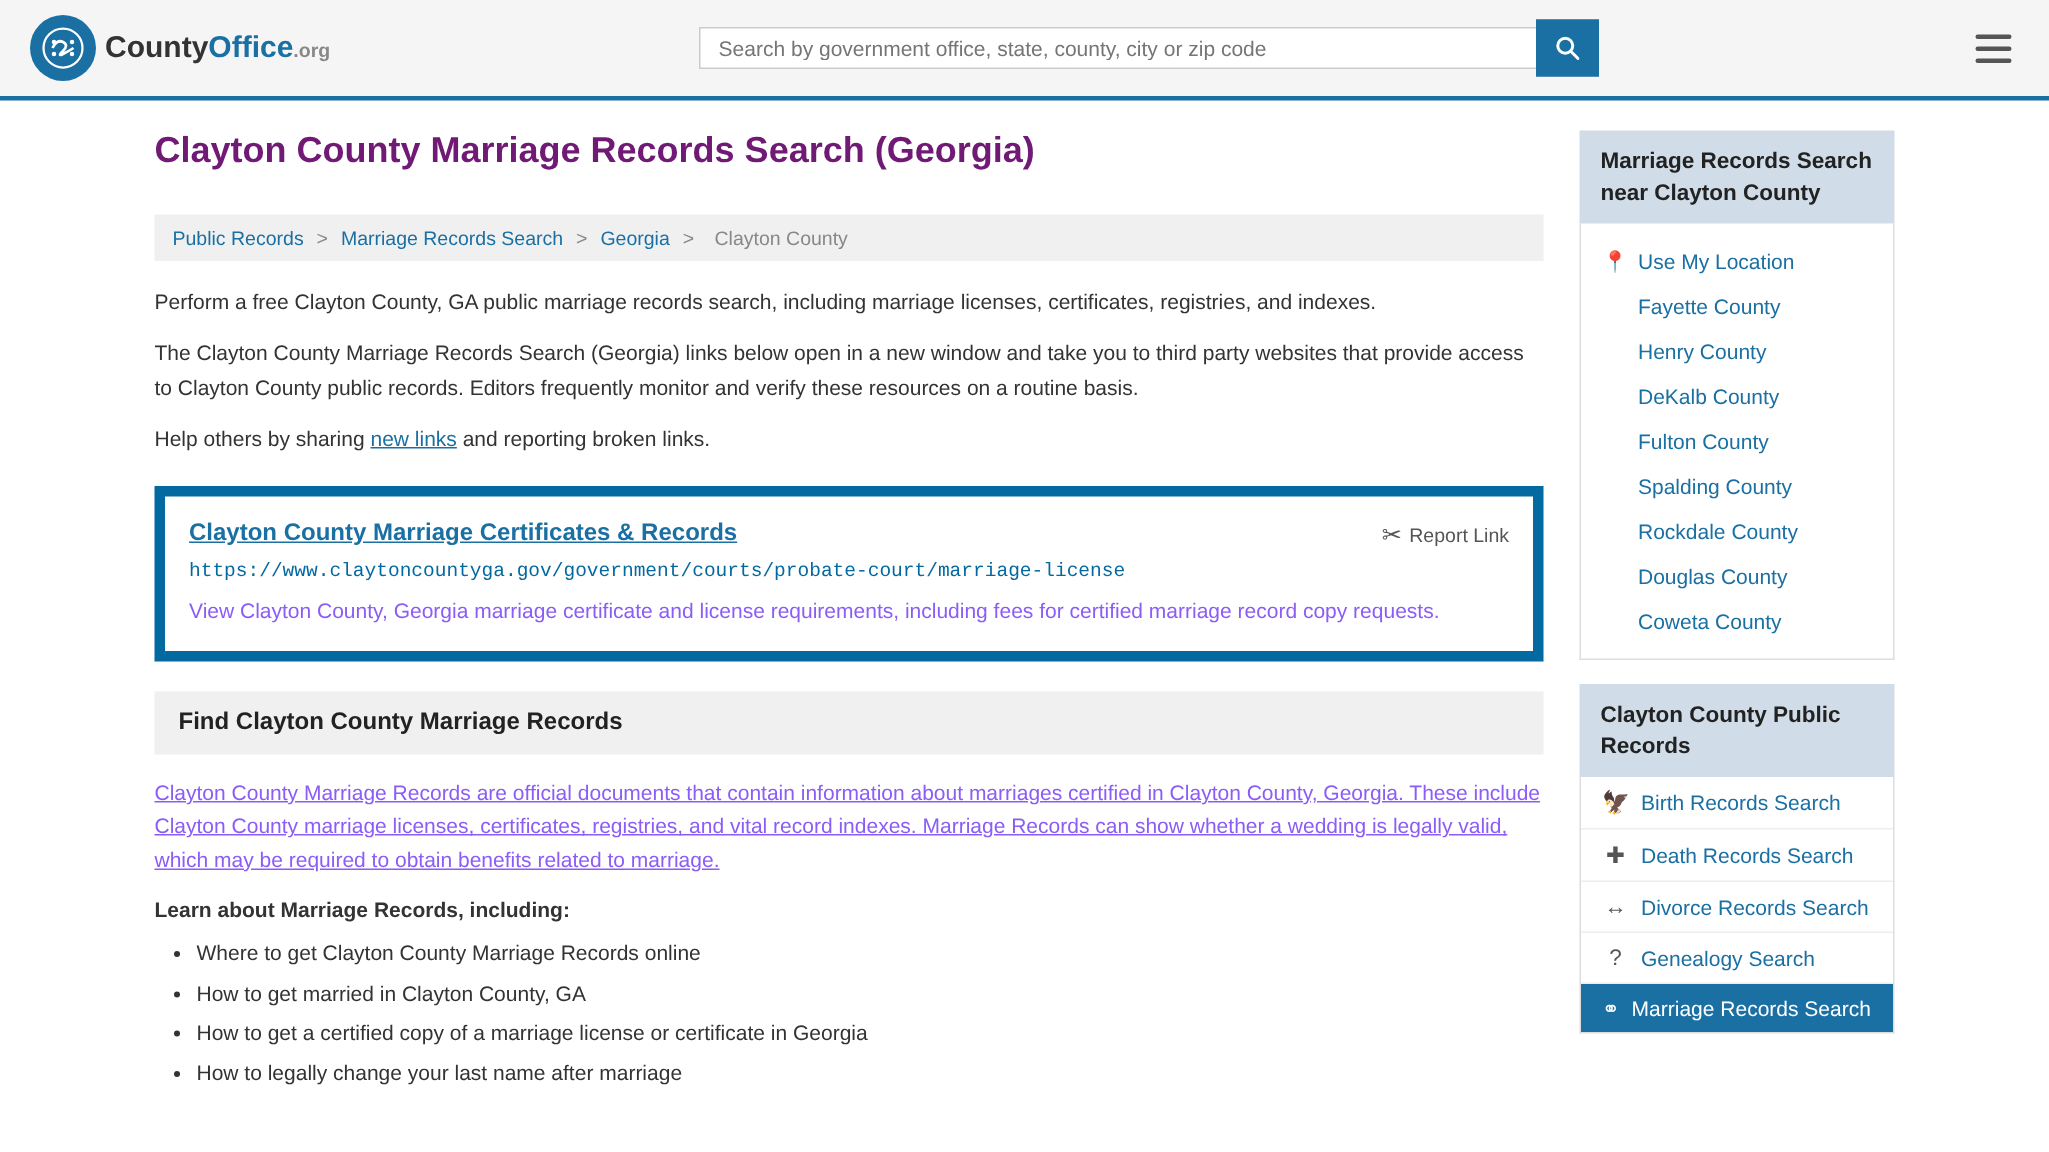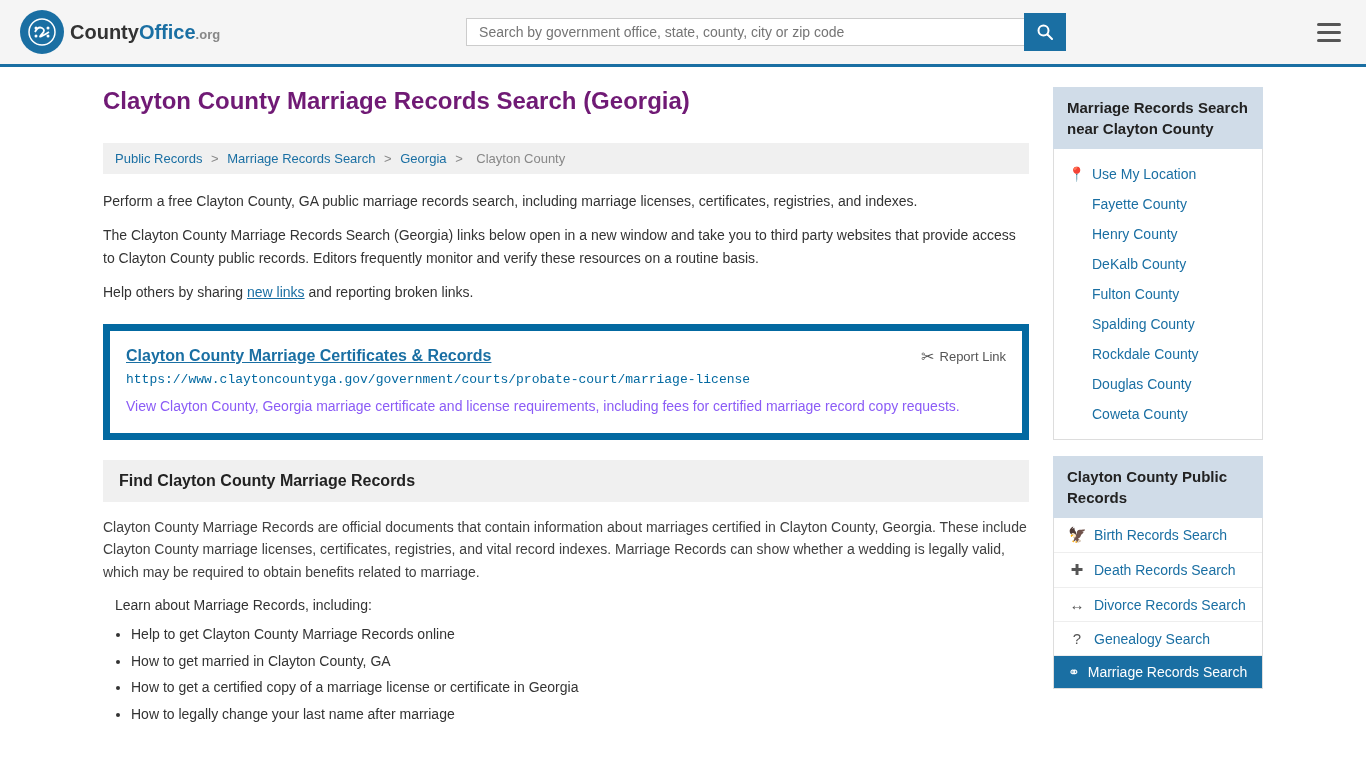--- a/index.html
+++ b/index.html
@@ -173,27 +173,27 @@
       padding: 12px 16px;
       margin-bottom: 14px;
     }
     .find-section h2 {
       font-size: 16px;
       font-weight: bold;
       color: #222;
     }
     .section-text {
       line-height: 1.6;
-      color: #404040;
+      color: #8b5cf6;
       margin-bottom: 14px;
+      text-decoration: underline;
     }
     .learn-heading {
-      font-weight: normal;
+      font-weight: bold;
       margin-bottom: 8px;
-      margin-left: 12px;
     }
     .learn-list {
       list-style: disc;
       padding-left: 28px;
       line-height: 1.9;
       color: #333;
     }
 
     
     .sidebar {
@@ -359,21 +359,21 @@
       <div class="record-url">https://www.claytoncountyga.gov/government/courts/probate-court/marriage-license</div>
       <p class="record-desc">View Clayton County, Georgia marriage certificate and license requirements, including fees for certified marriage record copy requests.</p>
     </div>
 
     <div class="find-section">
       <h2>Find Clayton County Marriage Records</h2>
     </div>
     <p class="section-text">Clayton County Marriage Records are official documents that contain information about marriages certified in Clayton County, Georgia. These include Clayton County marriage licenses, certificates, registries, and vital record indexes. Marriage Records can show whether a wedding is legally valid, which may be required to obtain benefits related to marriage.</p>
     <p class="learn-heading">Learn about Marriage Records, including:</p>
     <ul class="learn-list">
-      <li>Help to get Clayton County Marriage Records online</li>
+      <li>Where to get Clayton County Marriage Records online</li>
       <li>How to get married in Clayton County, GA</li>
       <li>How to get a certified copy of a marriage license or certificate in Georgia</li>
       <li>How to legally change your last name after marriage</li>
     </ul>
 
   </div>
 
   <div class="sidebar">
 
     <div class="sidebar-section">

